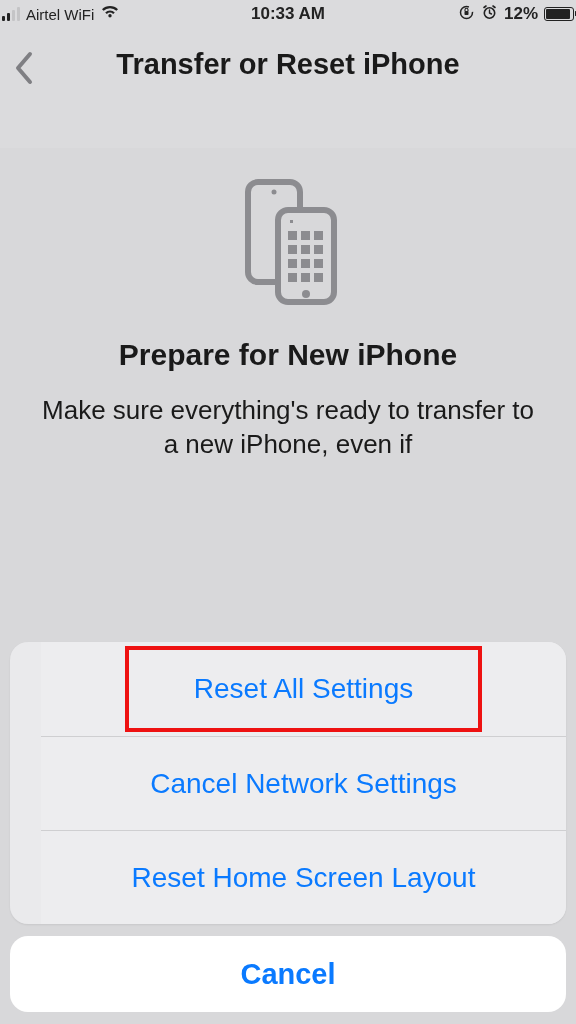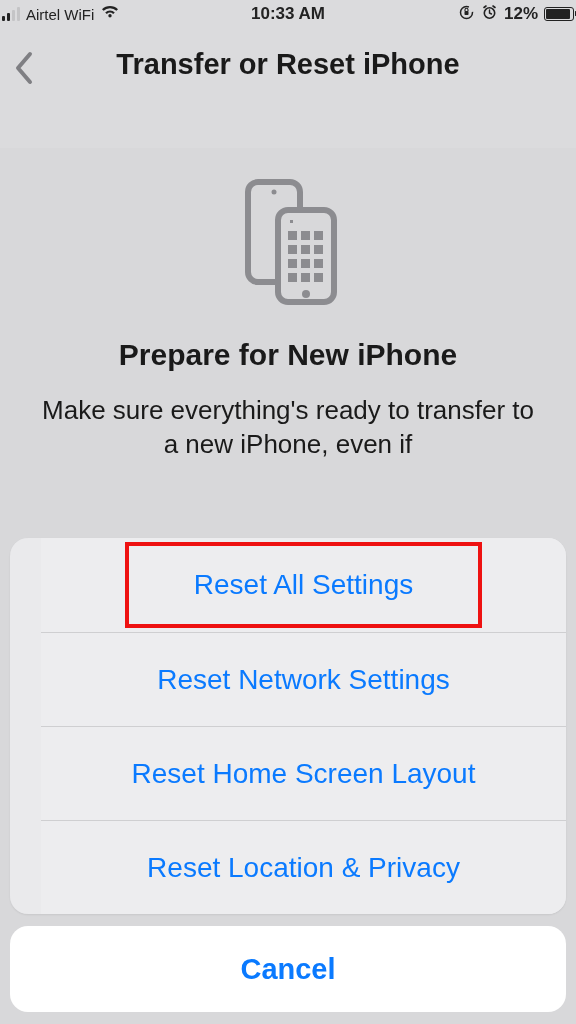--- a/index.html
+++ b/index.html
@@ -118,21 +118,21 @@
   .highlight-box {
     position: absolute;
     top: 4px; bottom: 4px; left: 84px; right: 84px;
     border: 4px solid #e11;
     pointer-events: none;
   }
   .cancel-btn {
     margin-top: 12px;
     background: #ffffff;
     border-radius: 18px;
-    height: 86px;
+    height: 76px;
     display: flex;
     align-items: center;
     justify-content: center;
     font-size: 29px;
     color: #0a7aff;
     font-weight: 600;
     cursor: pointer;
   }
 </style>
 </head>
@@ -215,25 +215,22 @@
 
 <div class="dim"></div>
 
 <div class="sheet-wrap">
   <div class="sheet">
     <div class="sheet-item">
       <span>Reset All Settings</span>
       <div class="highlight-box"></div>
     </div>
     <div class="sheet-item">
-      <span>Reset Network Settings</span>
+      <span>Cancel Network Settings</span>
     </div>
     <div class="sheet-item">
       <span>Reset Home Screen Layout</span>
     </div>
-    <div class="sheet-item">
-      <span>Reset Location &amp; Privacy</span>
-    </div>
   </div>
   <div class="cancel-btn">
     <span>Cancel</span>
   </div>
 </div>
 
 </body></html>

